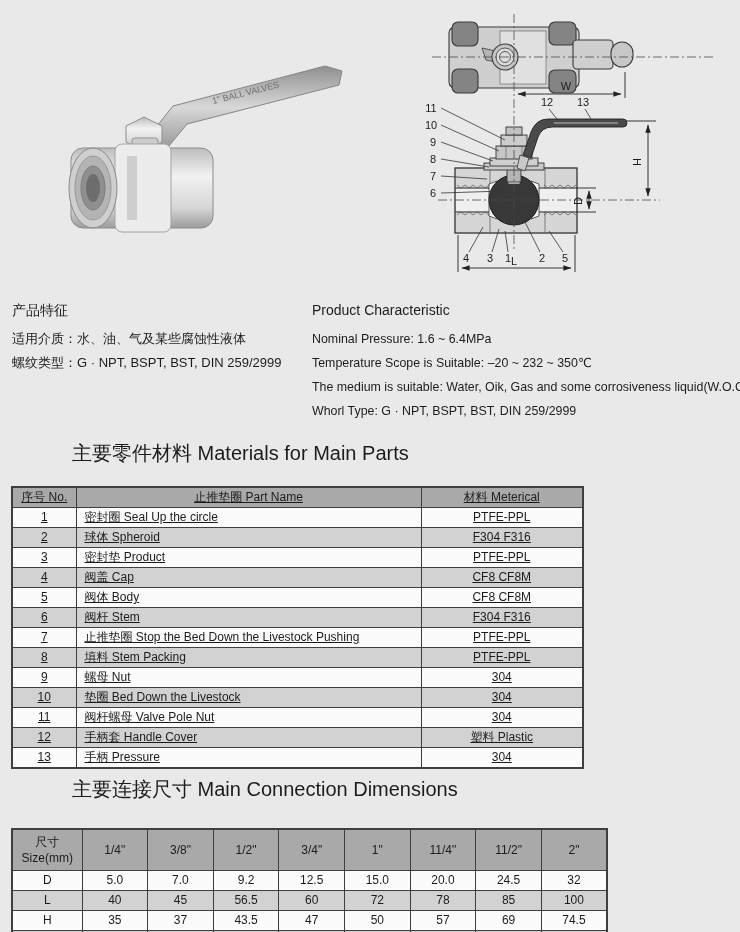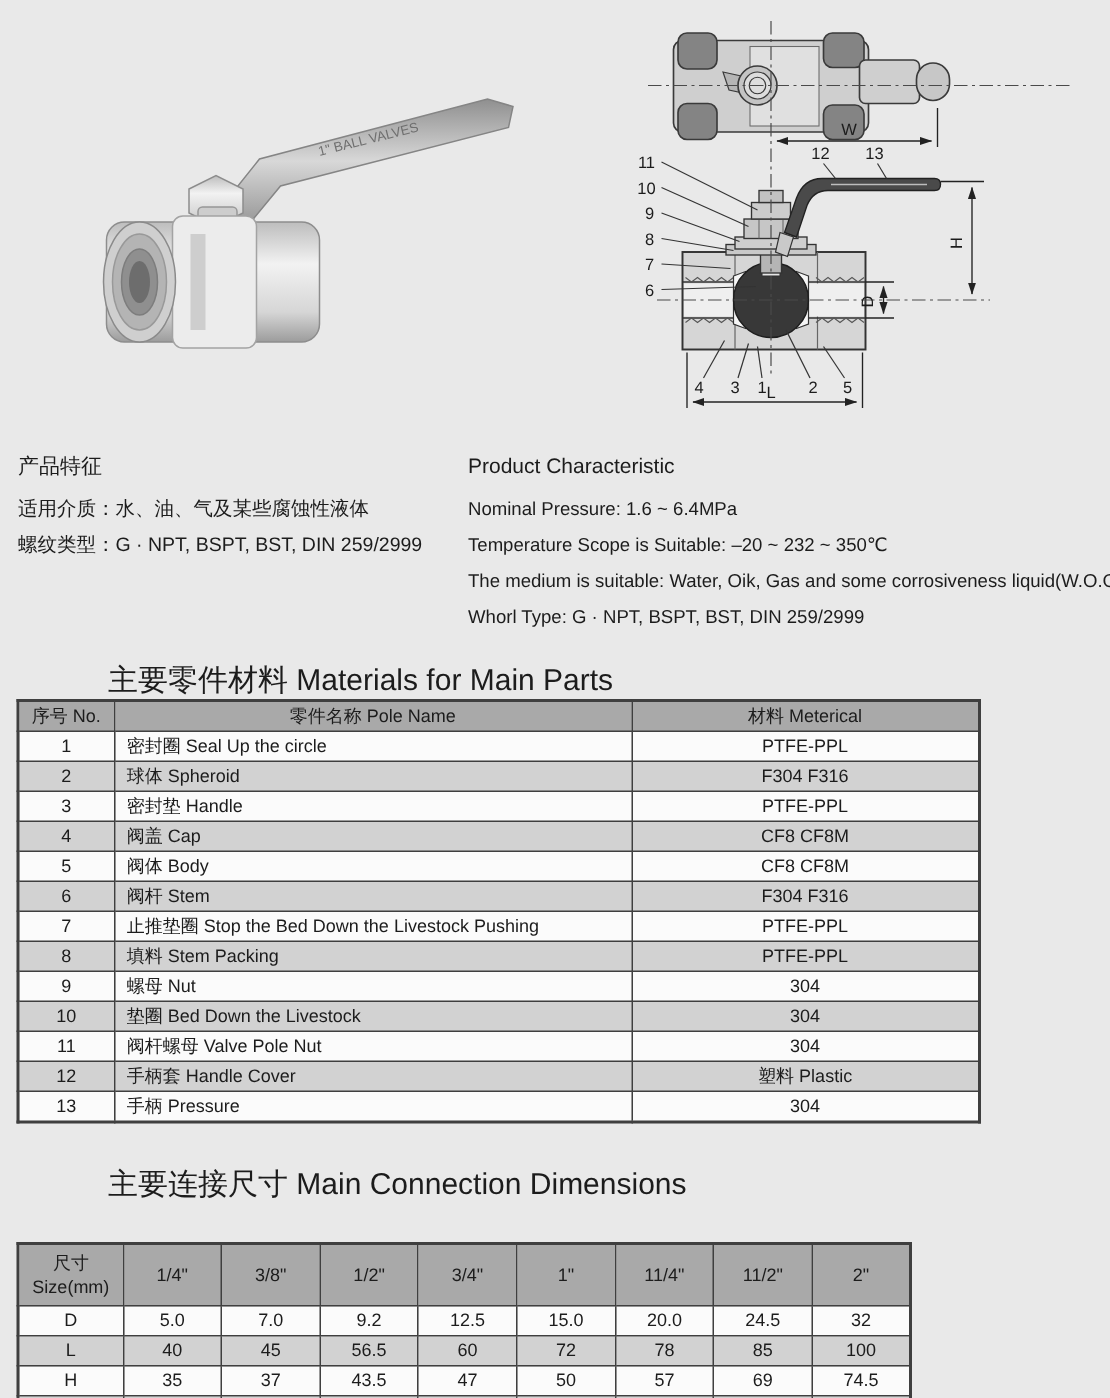--- a/index.html
+++ b/index.html
@@ -10,21 +10,21 @@
   .char-left{left:12px;}
   .char-right{left:312px;}
   .sec-title{font-size:14px;line-height:18px;margin-bottom:8px;white-space:nowrap;}
   .char-line{font-size:13px;line-height:24px;white-space:nowrap;}
   .char-right .char-line{font-size:12.4px;}
   .tbl-caption{position:absolute;left:24px;font-size:20px;white-space:nowrap;margin-left:48px;}
   #materials-caption{top:440px;}
   #dimensions-caption{top:776px;}
   table{position:absolute;left:11px;border-collapse:collapse;table-layout:fixed;
         font-size:12px;border:2px solid #3f3f3f;}
-  #materials-table{top:466px;width:643px;}
+  #materials-table{top:486px;width:573px;text-decoration:underline;}
   #dimensions-table{top:828px;width:597px;}
   th,td{border:1px solid #3f3f3f;height:19px;line-height:19px;padding:0;
         text-align:center;font-weight:normal;overflow:hidden;white-space:nowrap;}
   thead th{background:#a9a9a9;}
   tbody tr:nth-child(odd){background:#fbfbfb;}
   tbody tr:nth-child(even){background:#d2d2d2;}
   #materials-table td:nth-child(2){text-align:left;padding-left:8px;}
   #dimensions-table thead th{height:40px;line-height:16px;}
   .corner-cell span{display:block;line-height:16px;}
 </style>
@@ -201,38 +201,38 @@
   <div class="tbl-caption" id="materials-caption">主要零件材料 Materials for Main Parts</div>
   <table id="materials-table">
     <colgroup>
         <col style="width:64px">
         <col style="width:345px">
         <col>
       </colgroup>
     <thead>
       <tr>
         <th>序号 No.</th>
-        <th>零件名称 Pole Name</th>
+        <th>止推垫圈 Part Name</th>
         <th>材料 Meterical</th>
       </tr>
     </thead>
     <tbody>
         <tr>
           <td>1</td>
           <td>密封圈 Seal Up the circle</td>
           <td>PTFE-PPL</td>
         </tr>
         <tr>
           <td>2</td>
           <td>球体 Spheroid</td>
           <td>F304  F316</td>
         </tr>
         <tr>
           <td>3</td>
-          <td>密封垫 Handle</td>
+          <td>密封垫 Product</td>
           <td>PTFE-PPL</td>
         </tr>
         <tr>
           <td>4</td>
           <td>阀盖 Cap</td>
           <td>CF8  CF8M</td>
         </tr>
         <tr>
           <td>5</td>
           <td>阀体 Body</td>

